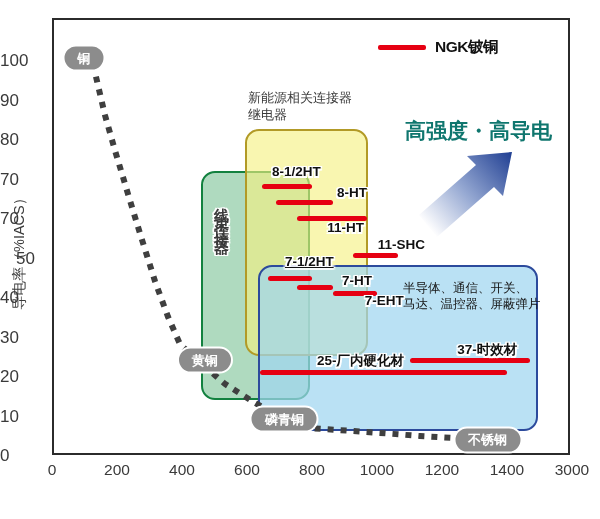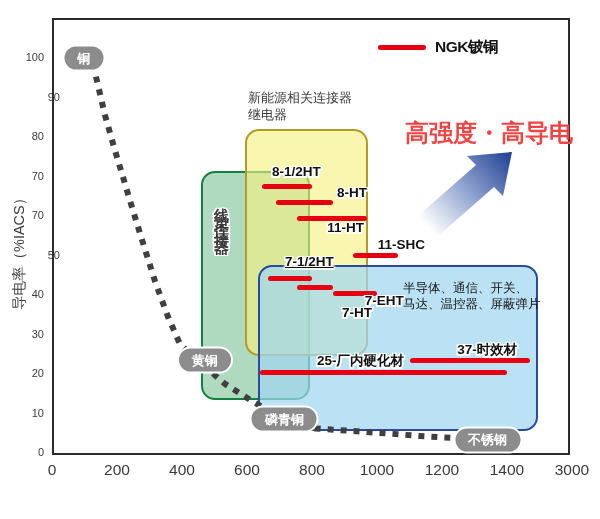--- a/index.html
+++ b/index.html
@@ -1,41 +1,41 @@
 <!DOCTYPE html>
 <html><head>
 <meta charset="utf-8">
 <style>
   html,body{margin:0;padding:0;background:#fff;}
   .stage{position:relative;width:600px;height:519px;background:#fff;
     font-family:"Liberation Sans","DejaVu Sans",sans-serif;overflow:hidden;}
   .plot{position:absolute;left:52px;top:18px;width:518px;height:437px;
     border:2.5px solid #2b2b2b;box-sizing:border-box;background:#fff;}
   .xtick{position:absolute;width:44px;text-align:center;font-size:15.5px;color:#3a3a3a;}
-  .ytick{position:absolute;width:44px;text-align:right;font-size:11px;color:#3a3a3a;}
+  .ytick{position:absolute;width:44px;text-align:left;font-size:17px;color:#3a3a3a;}
   .axis-label{position:absolute;font-size:14.5px;color:#3a3a3a;}
   .ylabel{transform:rotate(-90deg);transform-origin:left top;white-space:nowrap;}
   .region{position:absolute;border-radius:14px;box-sizing:border-box;}
   .region-label{position:absolute;color:#3a3a3a;font-size:13px;line-height:1.3;white-space:pre-line;}
   .region-label.vertical{writing-mode:vertical-rl;text-orientation:upright;
     font-weight:bold;font-size:15px;letter-spacing:8px;color:#3a3a3a;
     text-shadow:-1.5px -1.5px 0 #fff,1.5px -1.5px 0 #fff,-1.5px 1.5px 0 #fff,1.5px 1.5px 0 #fff,0 -1.5px 0 #fff,0 1.5px 0 #fff,-1.5px 0 0 #fff,1.5px 0 0 #fff;}
   .region-label.inside{color:#141414;font-size:12.5px;}
   .bar{position:absolute;height:5px;border-radius:2.5px;z-index:30;}
   .bar-label{position:absolute;font-weight:bold;font-size:13.5px;color:#111;white-space:nowrap;z-index:31;
     text-shadow:-1.5px -1.5px 0 #fff,1.5px -1.5px 0 #fff,-1.5px 1.5px 0 #fff,1.5px 1.5px 0 #fff,0 -1.5px 0 #fff,0 1.5px 0 #fff,-1.5px 0 0 #fff,1.5px 0 0 #fff;padding-left:20px;}
   .badge{position:absolute;transform:translate(-50%,-50%);background:#8c8c8c;color:#fff;
     font-weight:bold;font-size:13px;padding:2.5px 13px;border-radius:999px;white-space:nowrap;
     border:2px solid #fff;z-index:40;}
   .legend{position:absolute;left:378px;top:33px;z-index:50;}
   .legend-row{display:flex;align-items:center;height:29px;}
   .legend-line{width:48px;margin-right:9px;border-radius:2px;}
   .legend-text{font-weight:bold;font-size:15.5px;color:#111;letter-spacing:-0.5px;}
-  .annotation{position:absolute;left:405px;top:117px;font-weight:bold;font-size:24px;
-    color:#ef4444;z-index:50;white-space:nowrap;}
+  .annotation{position:absolute;left:405px;top:117px;font-weight:bold;font-size:21px;
+    color:#0f766e;z-index:50;white-space:nowrap;}
   svg.overlay{position:absolute;left:0;top:0;z-index:20;pointer-events:none;}
 </style>
 </head>
 <body>
 
 <div class="stage">
   <div class="plot"></div>
 
   <div id="regions">
       <div class="region" style="left: 200.85px; top: 170.6px; width: 109.525px; height: 229.1px; background: rgba(148, 206, 170, 0.75); border: 2.5px solid rgb(18, 129, 63);"></div>
@@ -72,39 +72,39 @@
       <div class="xtick" style="left: 550px; top: 461px;">3000</div>
       <div class="ytick" style="left: 0px; top: 446px;">0</div>
       <div class="ytick" style="left: 0px; top: 406.5px;">10</div>
       <div class="ytick" style="left: 0px; top: 367px;">20</div>
       <div class="ytick" style="left: 0px; top: 327.5px;">30</div>
       <div class="ytick" style="left: 0px; top: 288px;">40</div>
       <div class="ytick" style="left: 16px; top: 248.5px;">50</div>
       <div class="ytick" style="left: 0px; top: 209px;">70</div>
       <div class="ytick" style="left: 0px; top: 169.5px;">70</div>
       <div class="ytick" style="left: 0px; top: 130px;">80</div>
-      <div class="ytick" style="left: 16px; top: 90.5px;">90</div>
+      <div class="ytick" style="left: 0px; top: 90.5px;">90</div>
       <div class="ytick" style="left: 0px; top: 51px;">100</div>
     </div>
 
   <div class="axis-label ylabel" style="left:10px;top:310px;">导电率（%IACS）</div>
 
   <div id="bars">
       <div class="bar" style="left: 261.625px; width: 50.375px; top: 183.9px; background: rgb(230, 0, 18);"></div>
       <div class="bar-label" style="left: 251.875px; top: 163.97px;">8-1/2HT</div>
       <div class="bar" style="left: 276.25px; width: 56.875px; top: 199.7px; background: rgb(230, 0, 18);"></div>
       <div class="bar-label" style="left: 316.875px; top: 184.905px;">8-HT</div>
       <div class="bar" style="left: 297.375px; width: 69.875px; top: 215.5px; background: rgb(230, 0, 18);"></div>
       <div class="bar-label" style="left: 307.125px; top: 220.06px;">11-HT</div>
       <div class="bar" style="left: 352.625px; width: 45.5px; top: 253.025px; background: rgb(230, 0, 18);"></div>
       <div class="bar-label" style="left: 357.825px; top: 237.045px;">11-SHC</div>
       <div class="bar" style="left: 268.125px; width: 43.875px; top: 275.54px; background: rgb(230, 0, 18);"></div>
       <div class="bar-label" style="left: 264.875px; top: 254.03px; text-decoration: underline;">7-1/2HT</div>
       <div class="bar" style="left: 297.375px; width: 35.75px; top: 285.415px; background: rgb(230, 0, 18);"></div>
-      <div class="bar-label" style="left: 322.075px; top: 272.99px; margin-top: 32px;">7-HT</div>
+      <div class="bar-label" style="left: 322.075px; top: 272.99px;">7-HT</div>
       <div class="bar" style="left: 333.125px; width: 43.875px; top: 290.55px; background: rgb(230, 0, 18);"></div>
       <div class="bar-label" style="left: 344.825px; top: 293.135px;">7-EHT</div>
       <div class="bar" style="left: 409.5px; width: 120.25px; top: 358.49px; background: rgb(230, 0, 18);"></div>
       <div class="bar-label" style="left: 437.125px; top: 340.93px;">37-时效材</div>
       <div class="bar" style="left: 260px; width: 247px; top: 370.34px; background: rgb(230, 0, 18);"></div>
       <div class="bar-label" style="left: 297.05px; top: 351.99px;">25-厂内硬化材</div>
     </div>
   <div id="badges">
       <div class="badge" style="left: 83.85px; top: 58.025px;">铜</div>
       <div class="badge" style="left: 204.75px; top: 360.2px;">黄铜</div>

